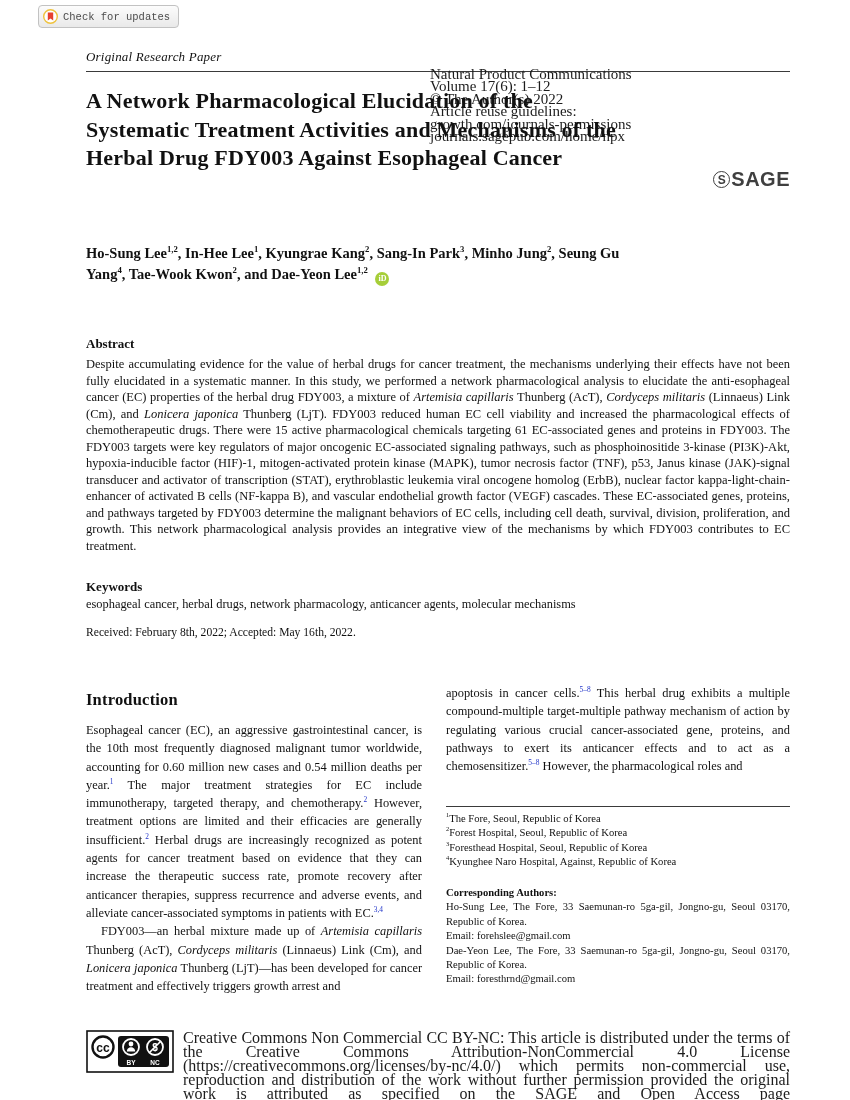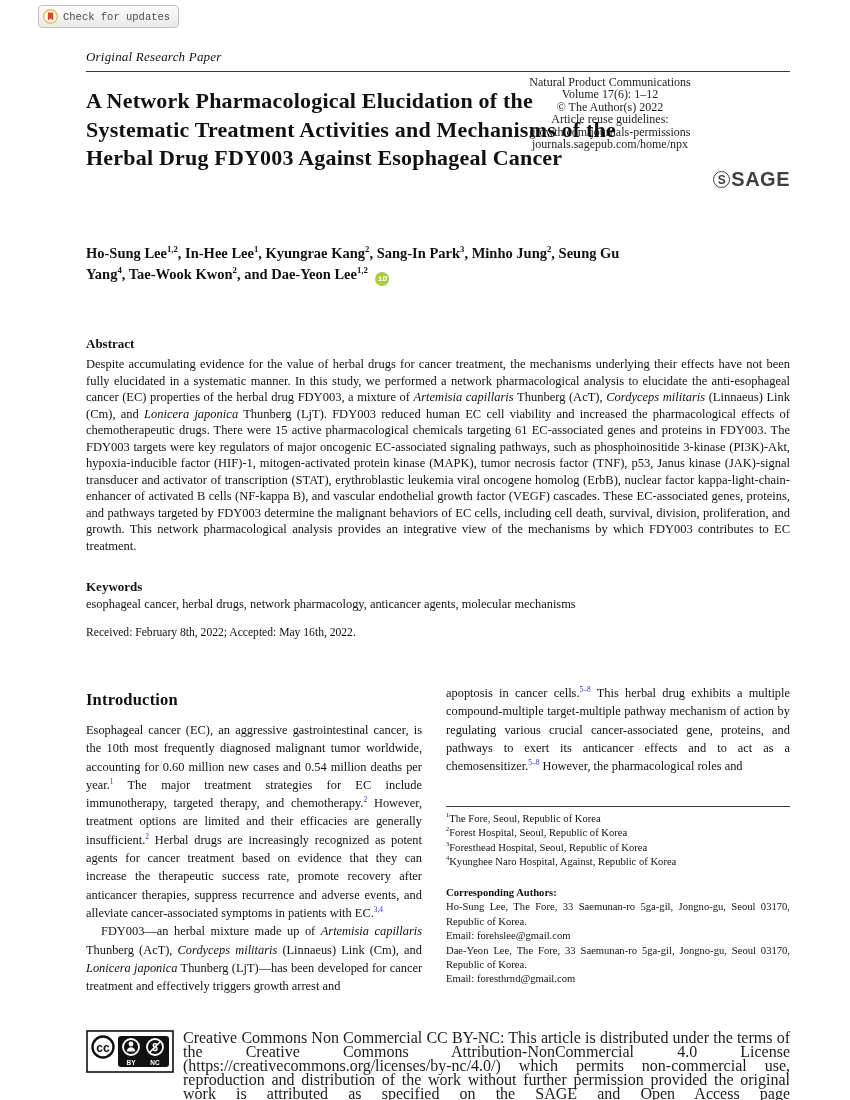--- a/index.html
+++ b/index.html
@@ -32,22 +32,22 @@
   .kicker{
     position:absolute;left:86px;top:49px;
     font-style:italic;font-size:13px;letter-spacing:.2px;
   }
   .rule-top{
     position:absolute;left:86px;top:71px;width:704px;height:0;
     border-top:1px solid #3a3a3a;
   }
   
   .journal-info{
-    position:absolute;left:430px;top:76px;width:360px;
-    text-align:center;font-size:12px;line-height:12.4px;color:#1c1c1c;
+    position:absolute;left:430px;top:68px;width:360px;
+    text-align:left;font-size:15px;line-height:12.4px;color:#1c1c1c;
   }
   .journal-info .lnk{cursor:pointer;}
   .sage-logo{
     position:absolute;right:60px;top:168px;
     display:flex;align-items:center;gap:1px;
     font-family:"Liberation Sans",sans-serif;
     color:#3f3f3f;
   }
   .sage-s{
     width:17px;height:17px;border:1.6px solid #3f3f3f;border-radius:50%;
@@ -62,21 +62,21 @@
   }
   
   .authors{
     position:absolute;left:86px;top:243px;width:556px;
     font-size:14.5px;line-height:21px;font-weight:bold;
   }
   .orcid{
     display:inline-flex;width:14px;height:14px;border-radius:50%;
     background:var(--orcid-green);color:#fff;
     align-items:center;justify-content:center;
-    font-family:Liberation Mono, monospace;
+    font-family:Liberation Serif, serif;
     font-size:8px;font-weight:bold;vertical-align:-2px;margin-left:4px;
     cursor:pointer;
   }
   
   .abstract-head{position:absolute;left:86px;top:336px;font-size:13px;font-weight:bold;}
   .abstract-body{
     position:absolute;left:86px;top:356px;width:704px;
     font-size:12.5px;line-height:16.5px;text-align:justify;
   }
   

